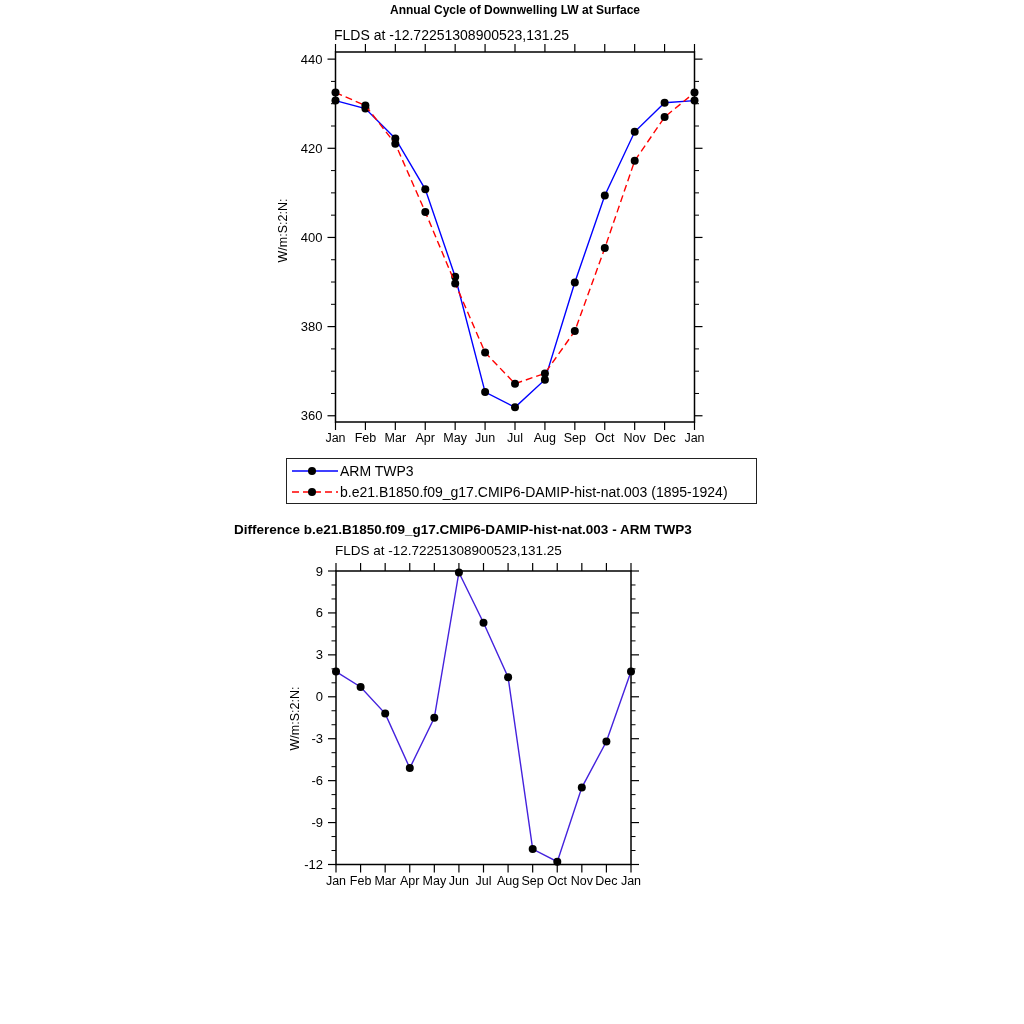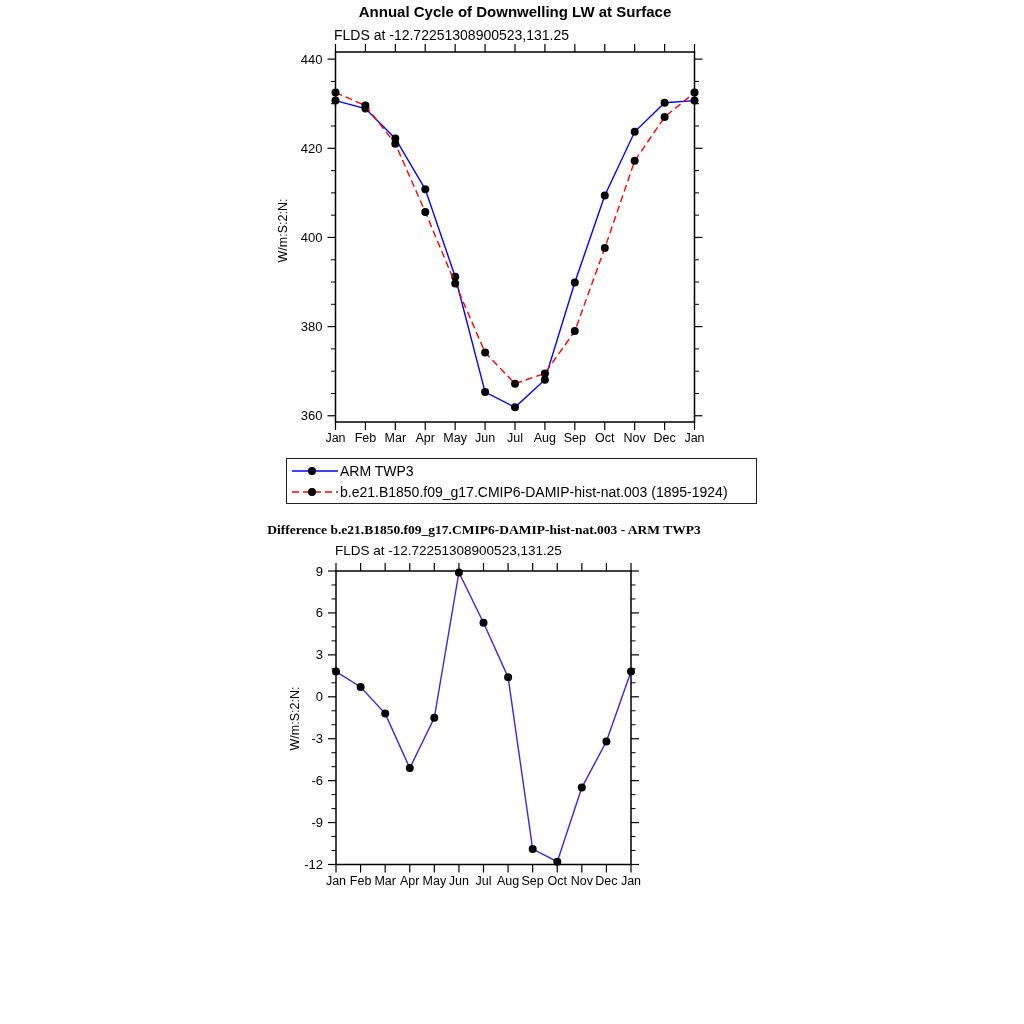--- a/index.html
+++ b/index.html
@@ -2,23 +2,23 @@
 <html><head>
 <meta charset="utf-8">
 <style>
   html,body{margin:0;padding:0;background:#fff;}
   #canvas{
     position:relative;width:1024px;height:1024px;background:#ffffff;overflow:hidden;
     font-family:"Liberation Sans","DejaVu Sans",sans-serif;color:#000;
   }
   #plot-svg{position:absolute;left:0;top:0;width:1024px;height:1024px;}
   .abs{position:absolute;}
-  .main-title{top:3px;left:315px;width:400px;text-align:center;font-size:15px;font-weight:bold;white-space:nowrap;}
+  .main-title{top:3px;left:315px;width:400px;text-align:center;font-size:12px;font-weight:bold;white-space:nowrap;}
   .top-subtitle{top:27px;left:334px;font-size:14px;white-space:nowrap;}
-  .diff-title{top:522px;left:234px;width:500px;display:flex;justify-content:center;font-size:13.5px;font-weight:bold;white-space:nowrap;font-family:Liberation Serif, serif;}
+  .diff-title{top:522px;left:234px;width:500px;display:flex;justify-content:flex-start;font-size:13.5px;font-weight:bold;white-space:nowrap;}
   .diff-subtitle{top:543px;left:335px;font-size:13.5px;white-space:nowrap;}
   .ylabel{width:140px;height:15px;font-size:12.5px;text-align:center;transform:rotate(-90deg);white-space:nowrap;}
   .ylabel.top{left:213px;top:223px;}
   .ylabel.diff{left:225px;top:711px;}
   .legend{
     left:286px;top:458px;width:471px;height:46px;border:1px solid #222;background:#fff;
     display:flex;flex-direction:column;justify-content:center;gap:0px;box-sizing:border-box;padding:1px 3px;
   }
   .legend-row{display:flex;align-items:center;height:21px;}
   .legend-label{font-size:14px;white-space:nowrap;}

